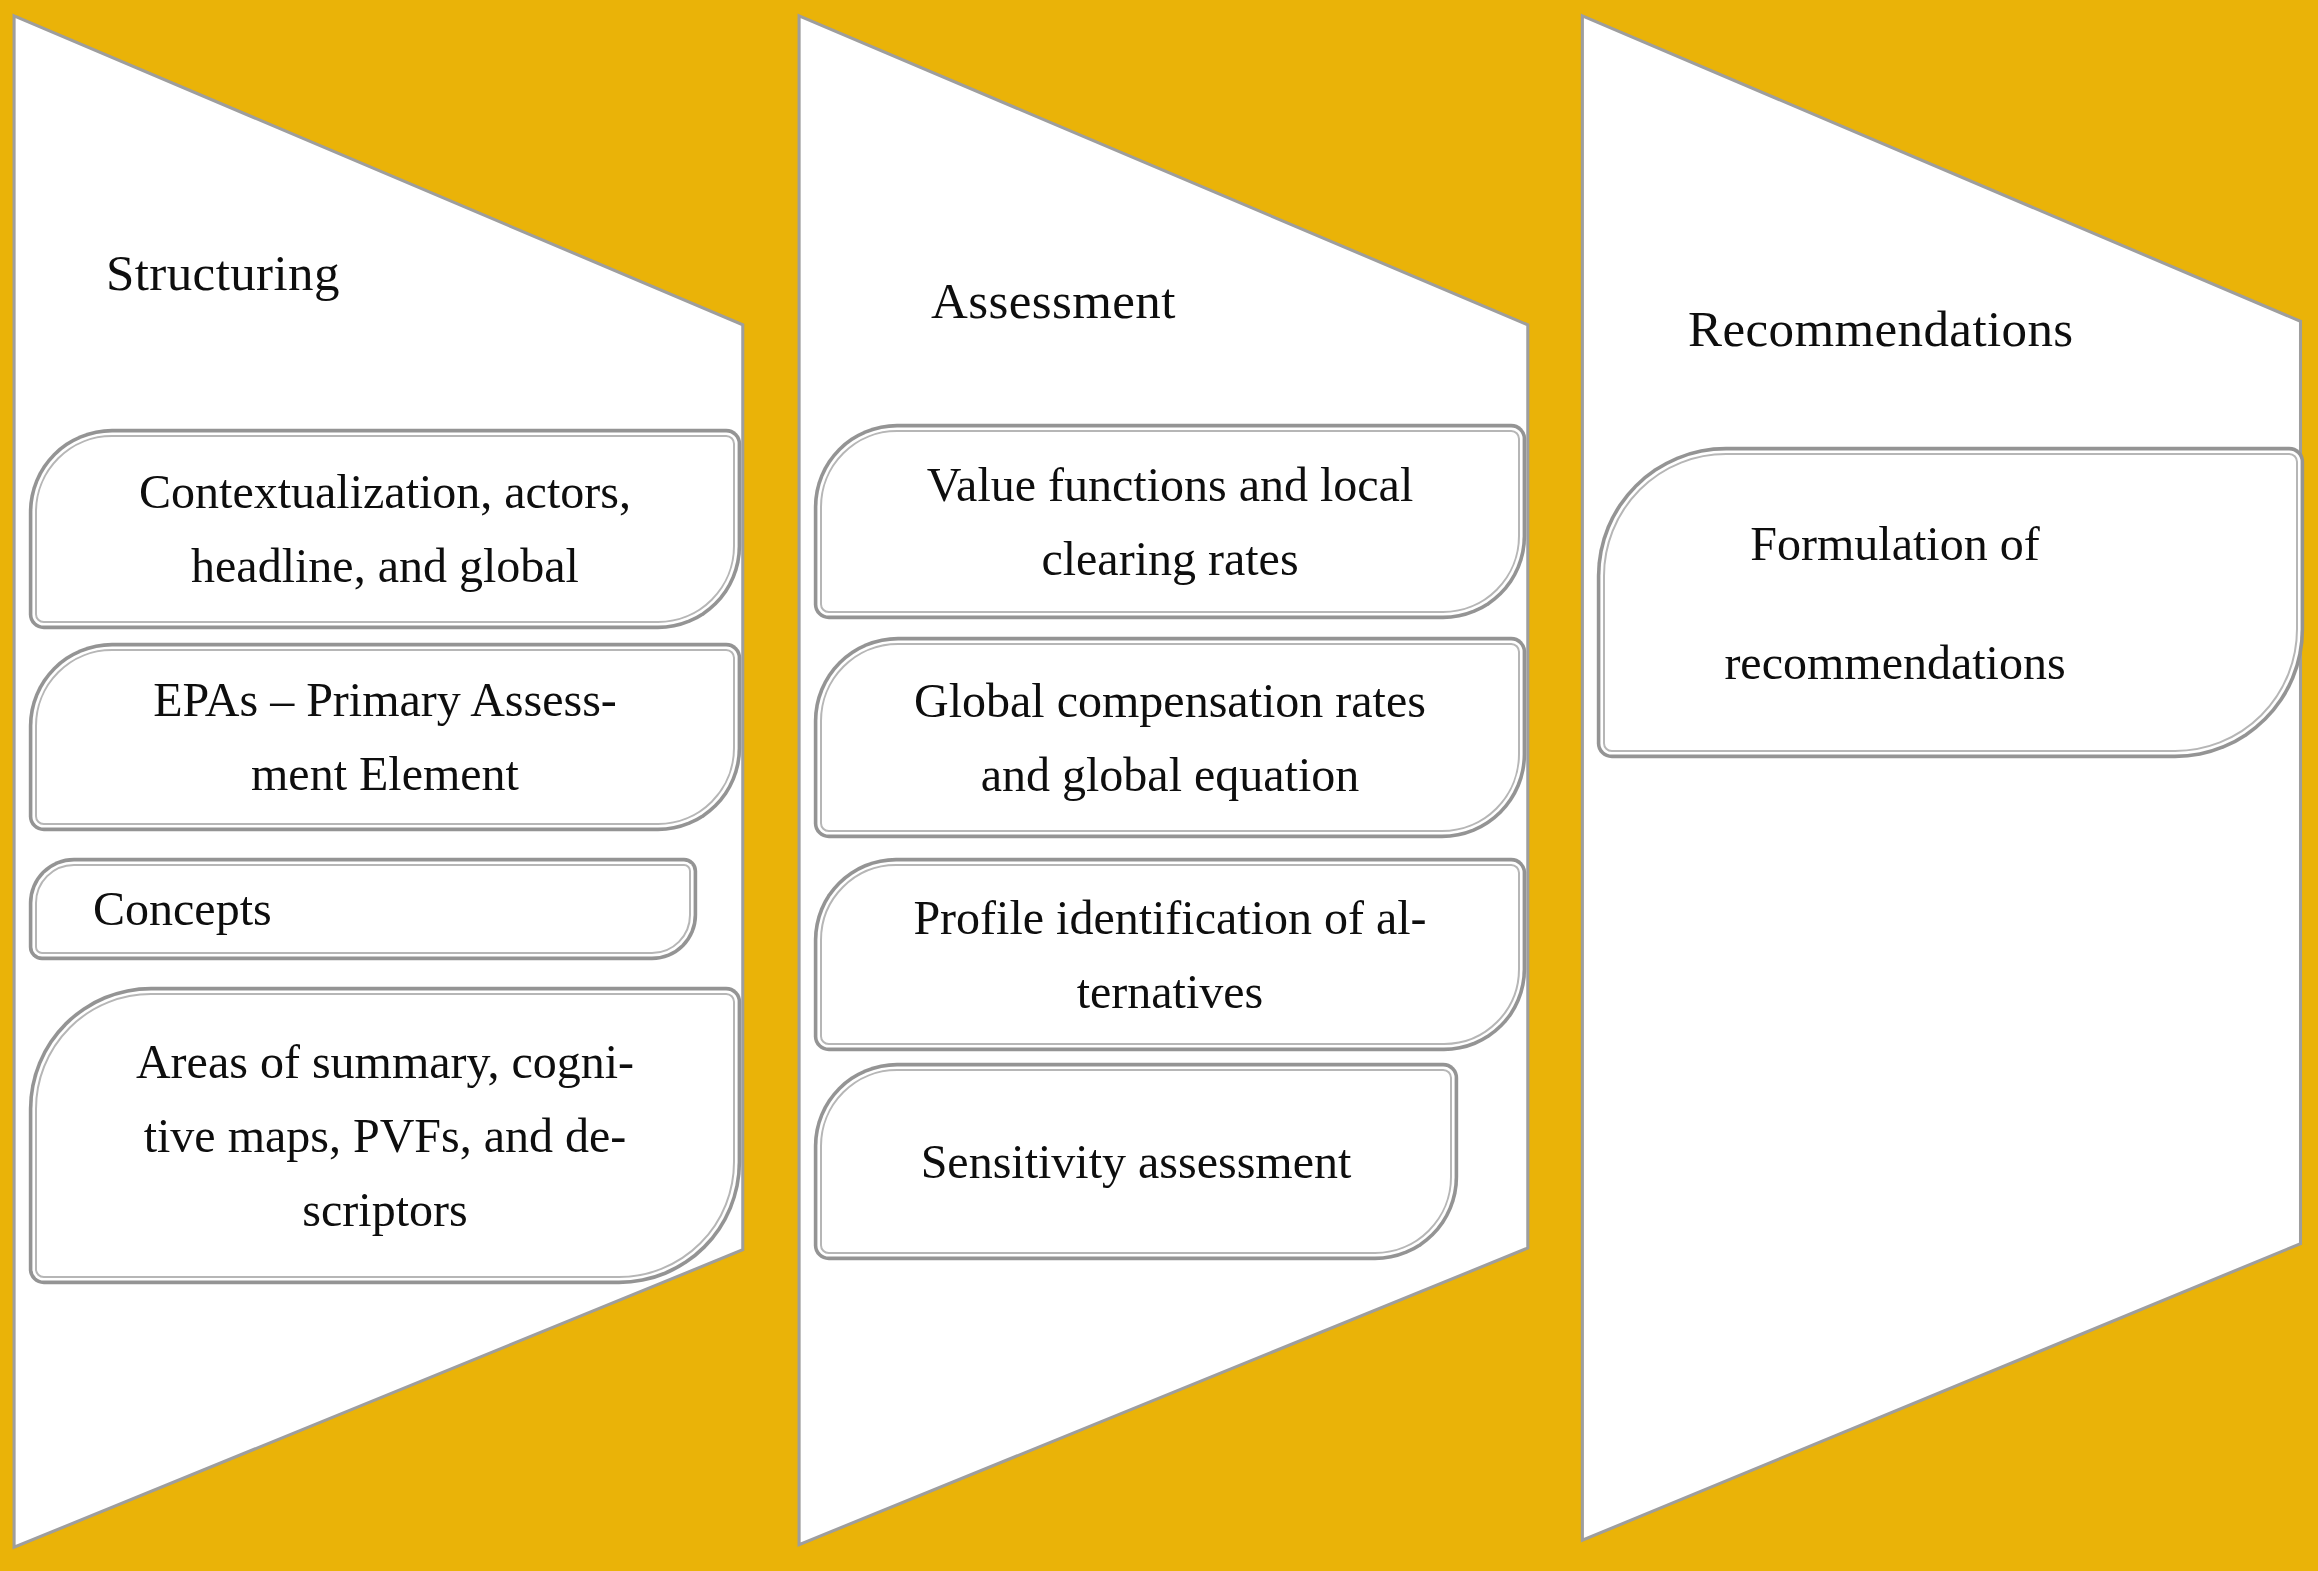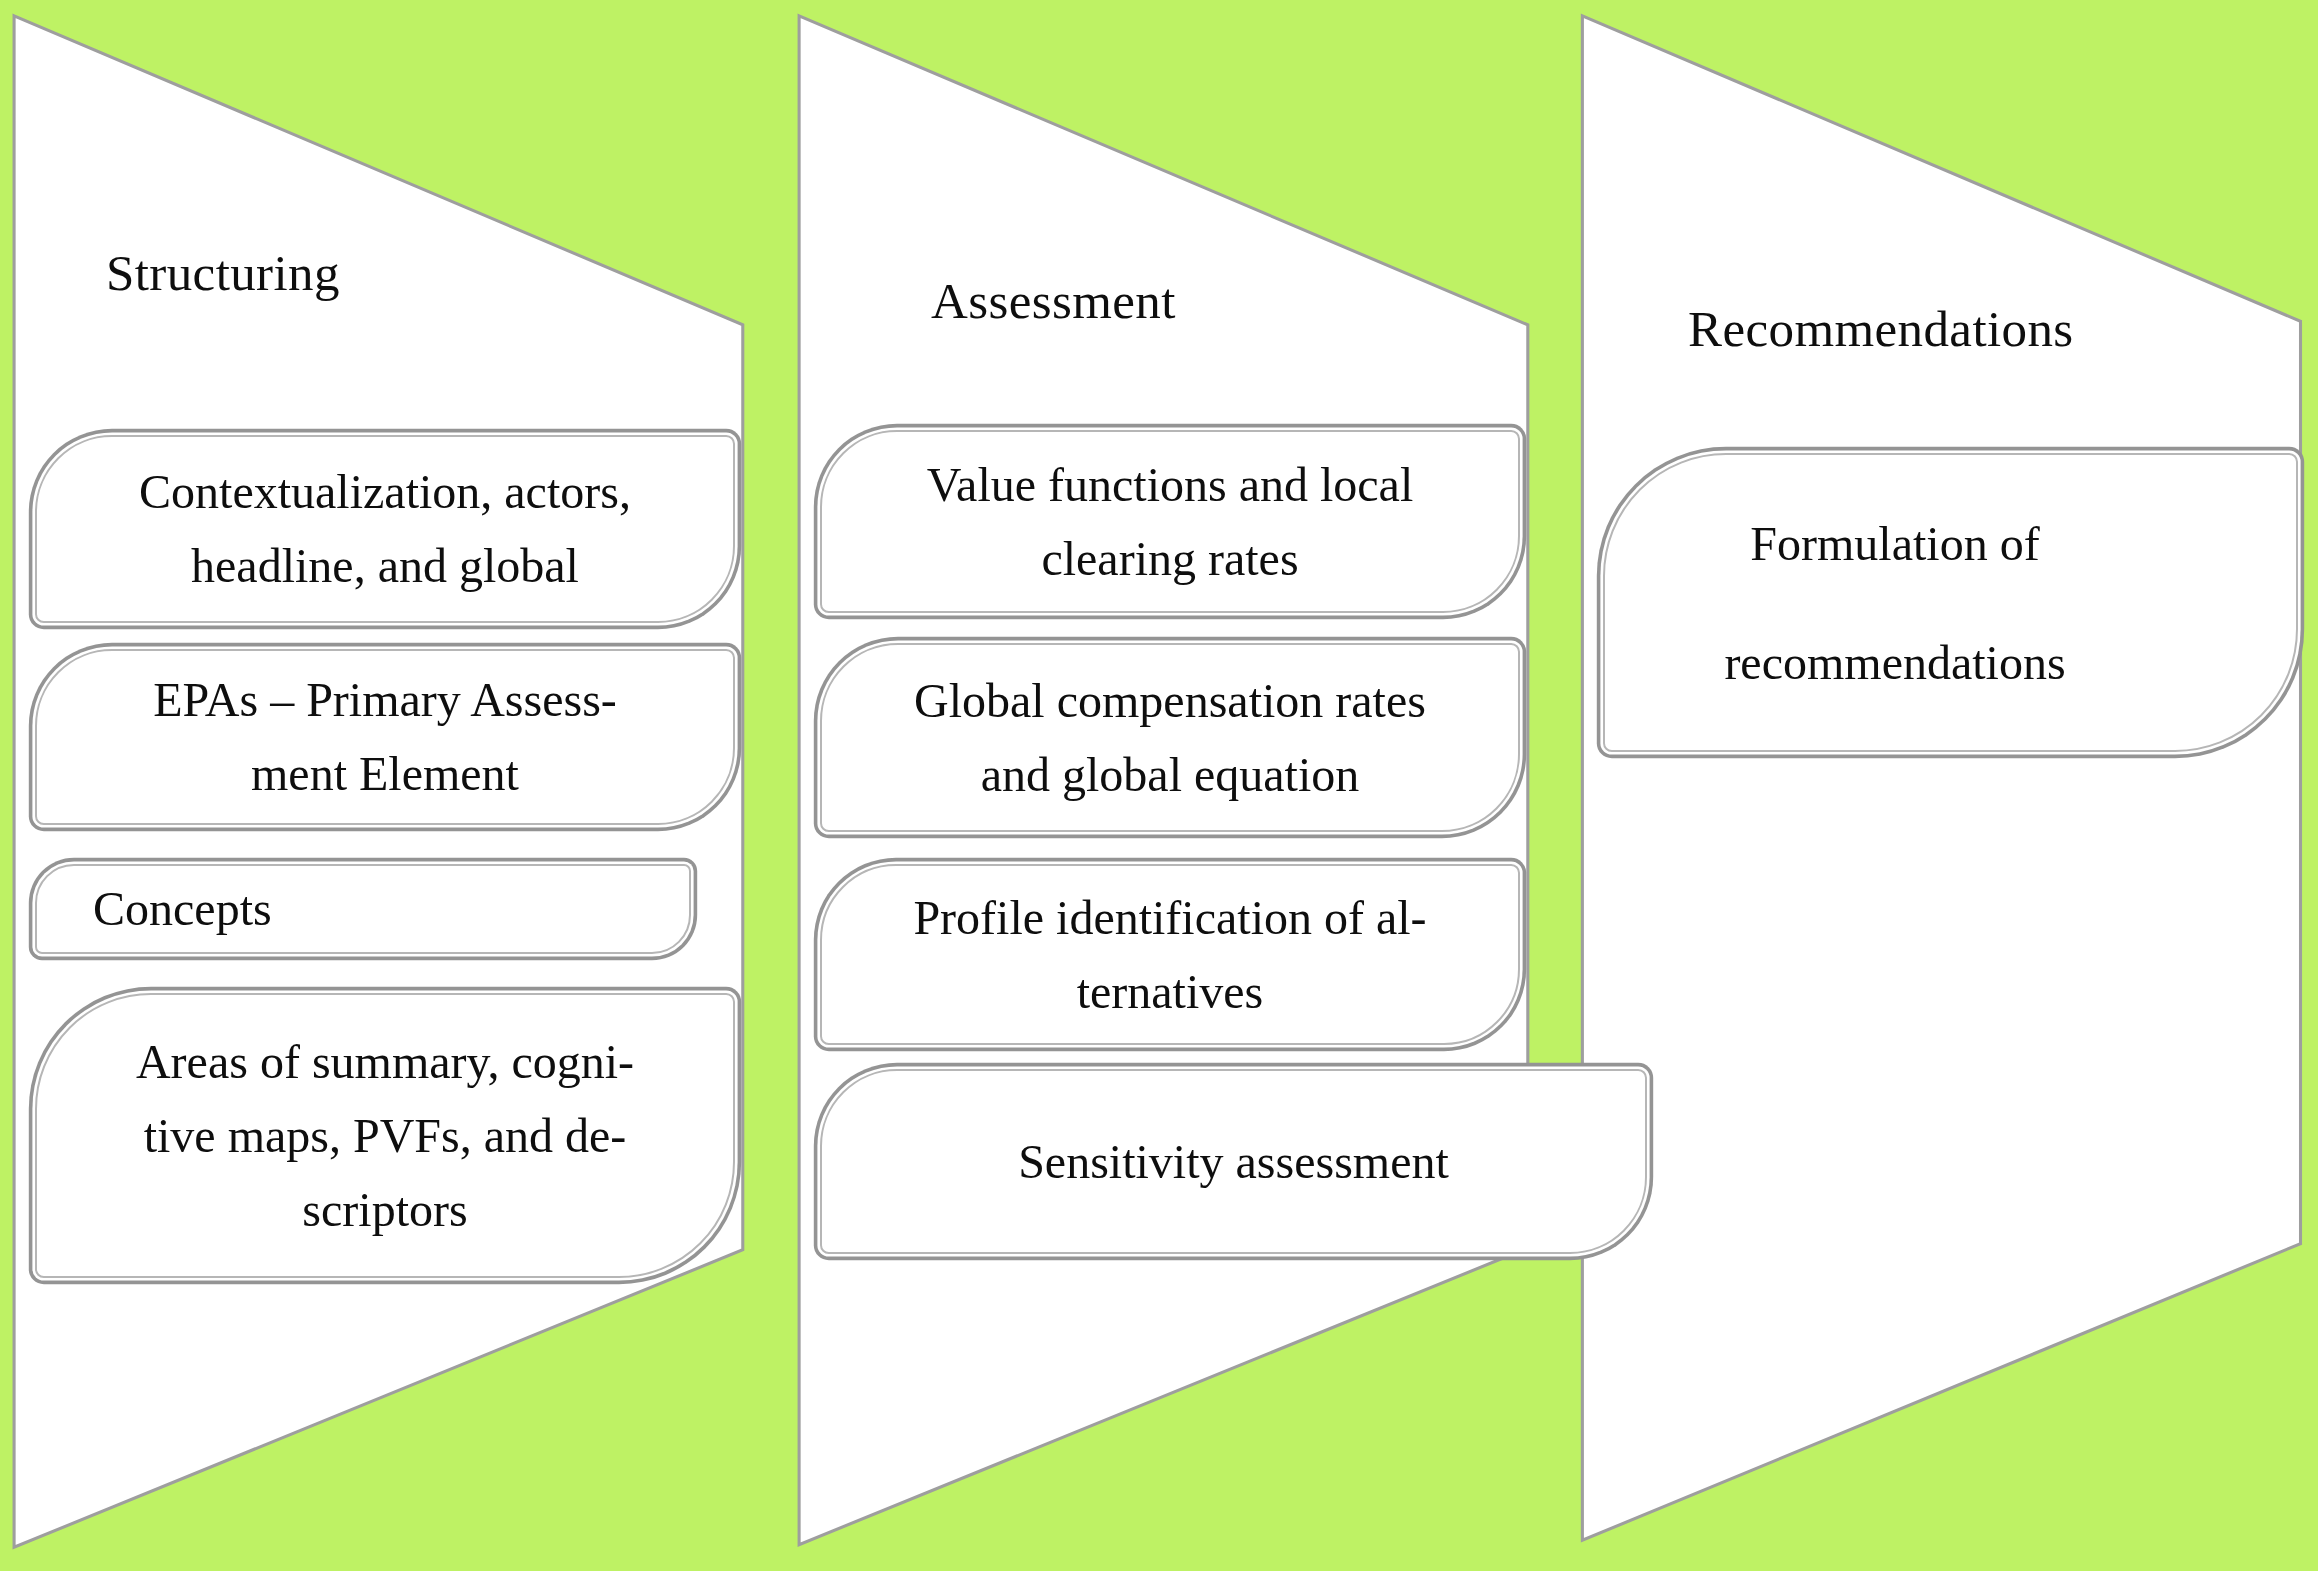--- a/index.html
+++ b/index.html
@@ -1,19 +1,19 @@
 <!DOCTYPE html>
 <html style="font-size:14px"><head>
 <meta charset="utf-8">
 <style>
   html,body{margin:0;padding:0;background:#ffffff;}
   .canvas{
     position:relative;
     width:2319px;height:1572px;
-    background:#bef264;
+    background:#eab308;
     font-family:"Liberation Serif","DejaVu Serif",serif;
     color:#0e0e0e;
     overflow:hidden;
   }
   .shape-layer{position:absolute;left:0;top:0;width:2319px;height:1572px;}
   .shape-layer polygon{fill:#ffffff;stroke:#9e9e9e;stroke-width:3.5;stroke-linejoin:miter;}
 
   .panel-title{
     position:absolute;
     font-size:51px;
@@ -42,21 +42,21 @@
   
   .b11{left:35px;  top:435px;  width:700px; height:188px; border-radius:77px 8.8px 77px 8.8px;}
   .b12{left:35px;  top:649px;  width:700px; height:176px; border-radius:77px 8.8px 77px 8.8px;}
   .b13{left:35px;  top:864px;  width:656px; height:90px; border-radius:39px 7px 39px 7px;
        justify-content:flex-start; text-align:right; padding-left:56px;}
   .b14{left:35px;  top:993px; width:700px; height:285px; border-radius:116px 8.8px 116px 8.8px;}
   
   .b21{left:820px; top:430px;  width:700px; height:183px; border-radius:77px 8.8px 77px 8.8px;}
   .b22{left:820px; top:643px;  width:700px; height:189px; border-radius:78px 8.8px 78px 8.8px;}
   .b23{left:820px; top:864px;  width:700px; height:181px; border-radius:76px 8.8px 76px 8.8px;}
-  .b24{left:820px; top:1069px; width:827px; height:185px; border-radius:77px 8.8px 77px 8.8px;}
+  .b24{left:820px; top:1069px; width:632px; height:185px; border-radius:77px 8.8px 77px 8.8px;}
   
   .b31{left:1603px;top:453px;  width:695px; height:299px; border-radius:123px 8.8px 123px 8.8px;
        line-height:119px; padding-right:154px;padding-left:43px;}
 </style>
 </head>
 <body>
 
 <div class="canvas">
 
   <svg class="shape-layer" viewBox="0 0 2635 1786" aria-hidden="true">

